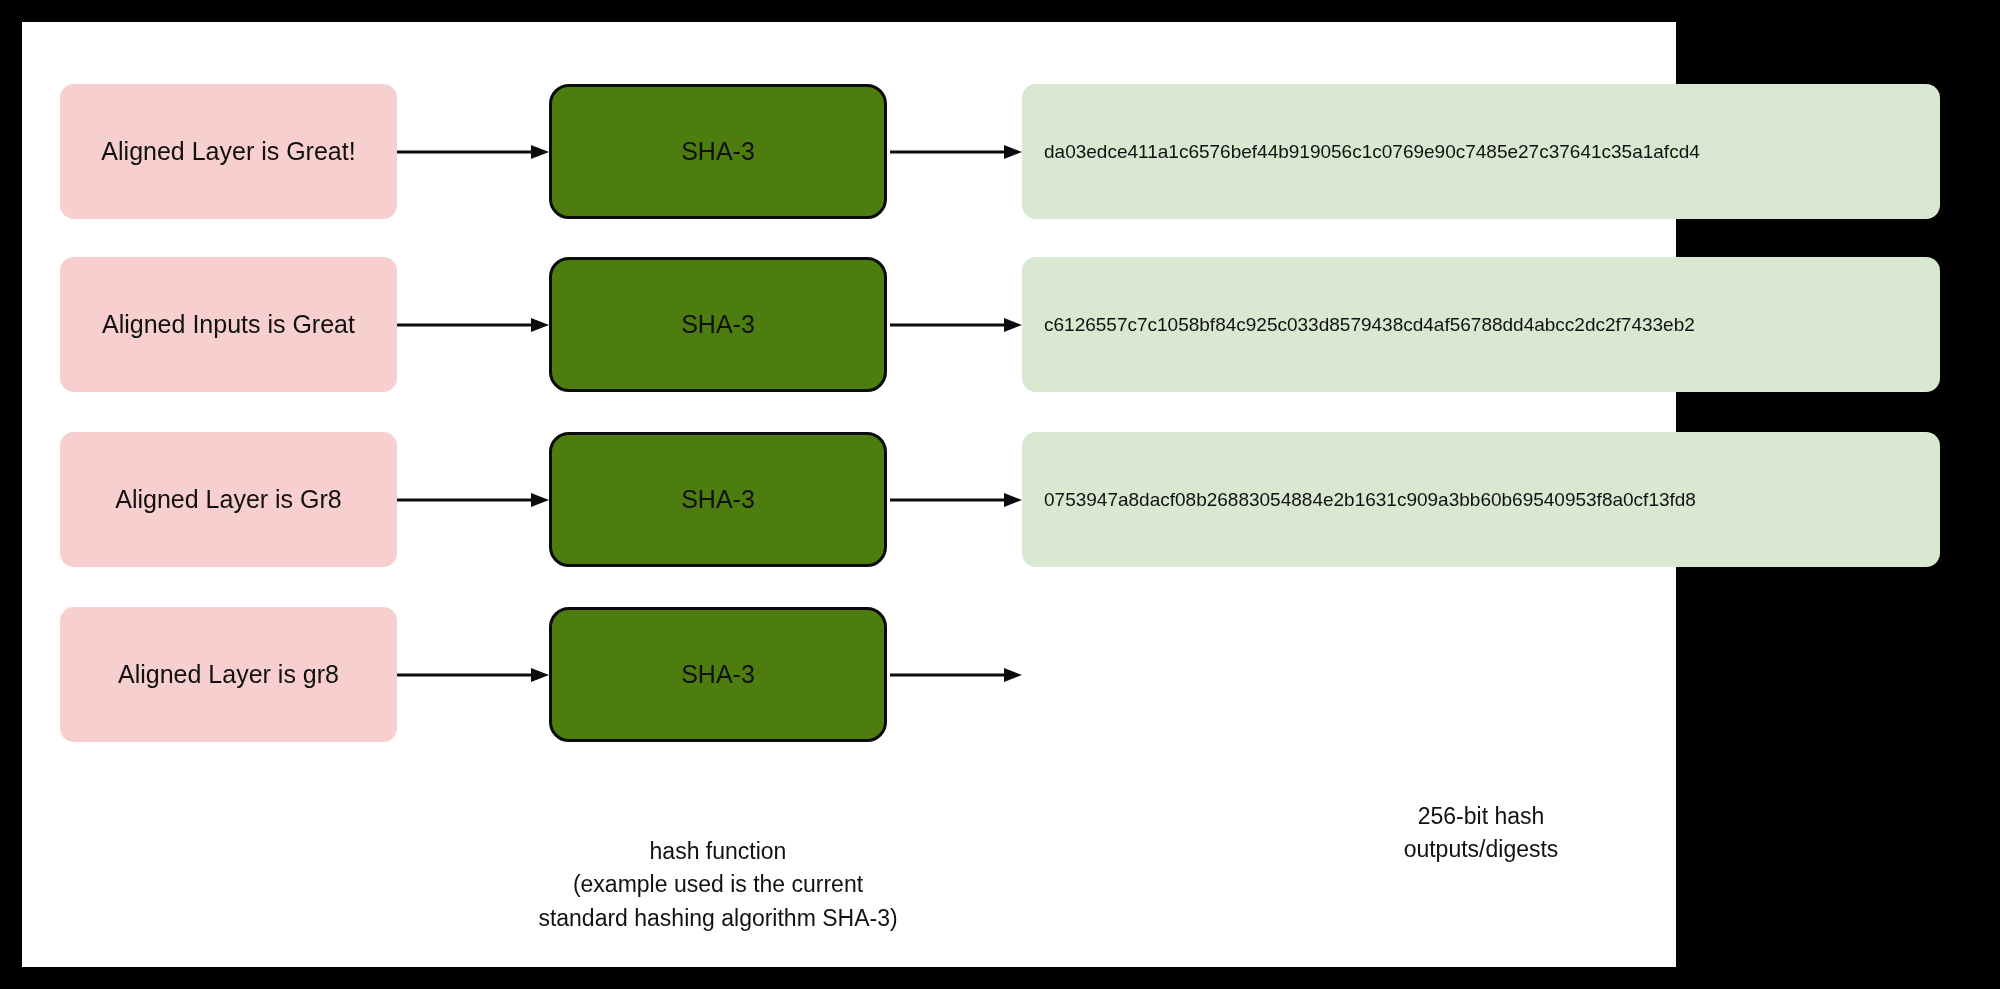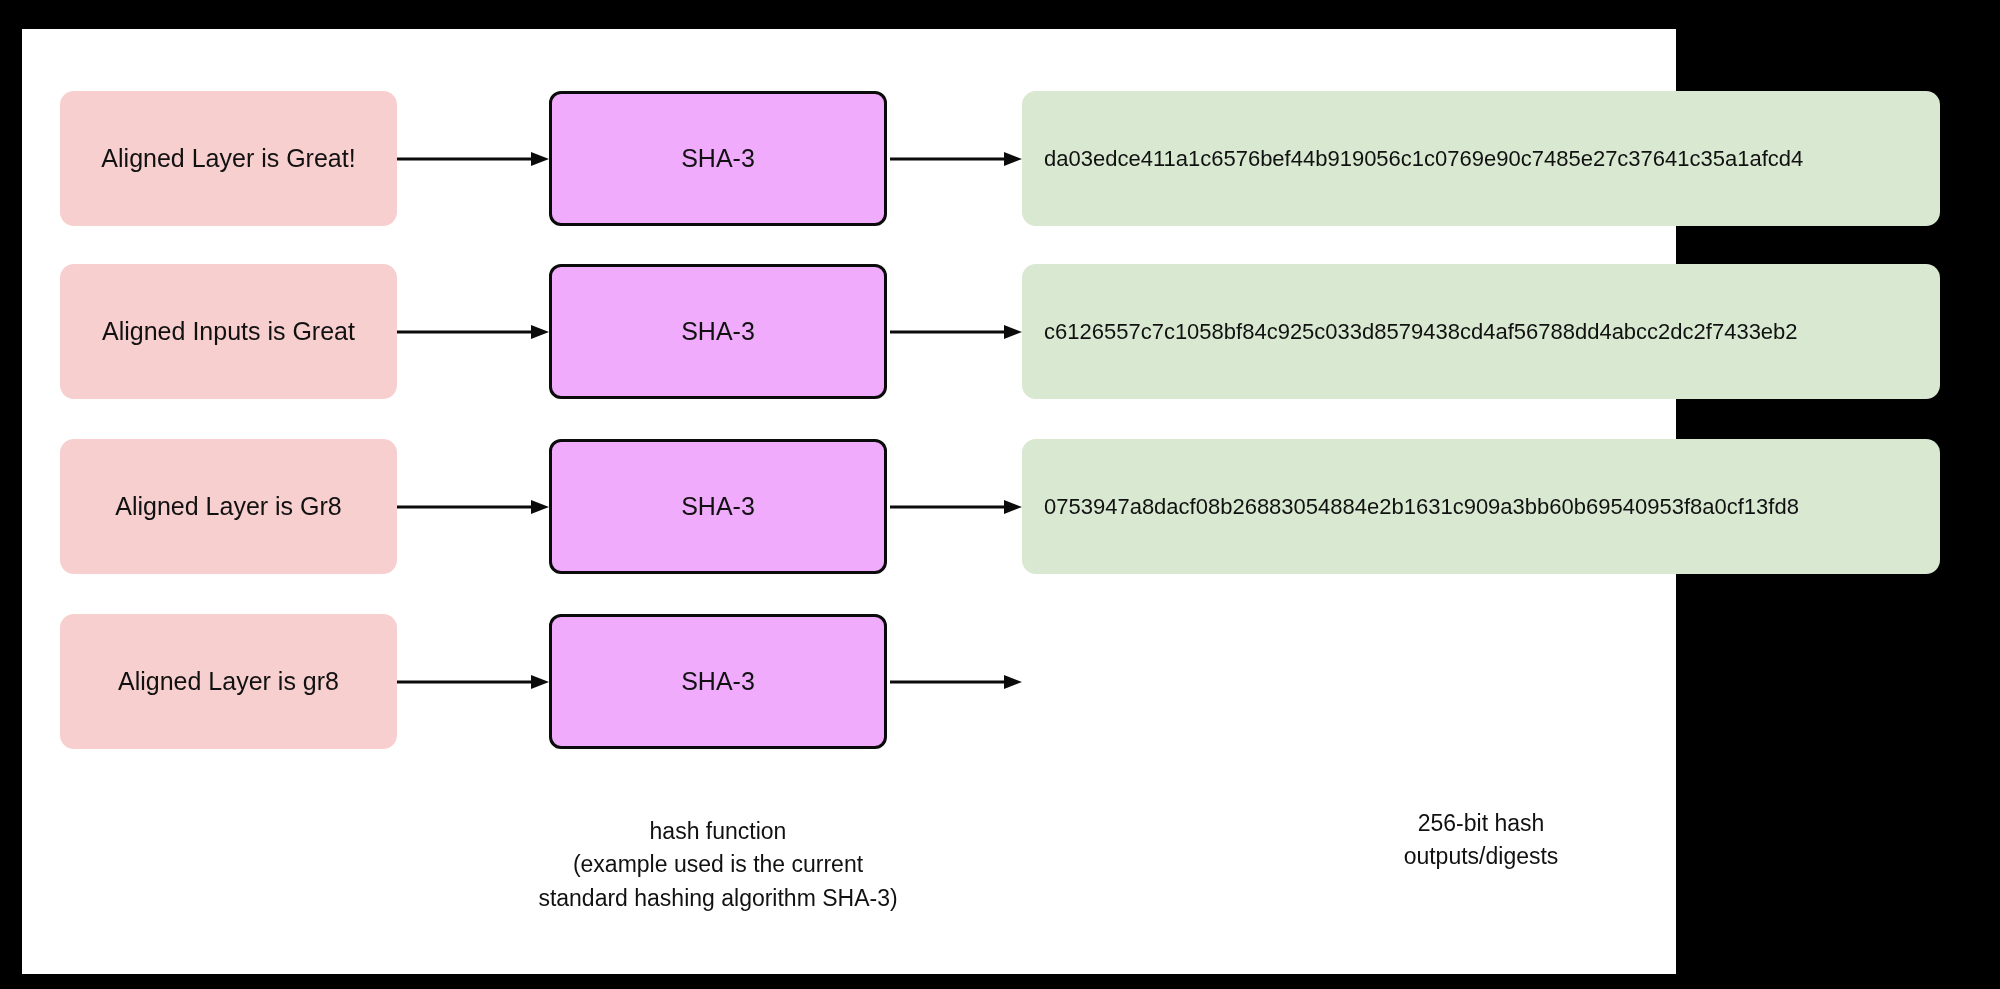--- a/index.html
+++ b/index.html
@@ -11,21 +11,20 @@
     overflow: hidden;
   }
 
   #canvas {
     position: absolute;
     left: 22px;
     top: 22px;
     width: 1654px;
     height: 945px;
     background: #ffffff;
-    margin-top: 7px;
   }
 
   .diagram {
     position: absolute;
     left: 0; top: 0;
     width: 1954px;
     height: 945px;
   }
 
   
@@ -59,23 +58,23 @@
     padding: 6px 14px;
   }
 
   
   .node-hash {
     position: absolute;
     left: 527px;
     top: 0;
     width: 338px;
     height: 135px;
-    background: #f0abfc;
+    background: #4d7c0f;
     border: 3px solid #0b0b0b;
-    border-radius: 12px;
+    border-radius: 20px;
     display: flex;
     align-items: center;
     justify-content: center;
     text-align: center;
     color: #111111;
     font-size: 25px;
   }
 
   
   .node-output {
@@ -83,21 +82,21 @@
     left: 1000px;
     top: 0;
     width: 918px;
     height: 135px;
     background: #d8e8d1;
     border-radius: 14px;
     display: flex;
     align-items: center;
     justify-content: flex-start;
     color: #111111;
-    font-size: 22px;
+    font-size: 19px;
     padding: 0 22px;
     white-space: nowrap;
     overflow: hidden;
   }
 
   
   .arrow {
     position: absolute;
     top: 60px;
     height: 16px;
@@ -109,21 +108,21 @@
   
   .caption {
     position: absolute;
     text-align: center;
     color: #111111;
     font-size: 23px;
     line-height: 1.45;
     white-space: pre-line;
   }
   .caption-inputs  { left: 38px;  top: 778px; width: 337px; }
-  .caption-hash    { left: 420px; top: 786px; width: 552px; }
+  .caption-hash    { left: 420px; top: 813px; width: 552px; }
   .caption-outputs { left: 1000px; top: 778px; width: 918px; }
 </style>
 </head>
 <body>
 
 <div id="canvas">
   <div class="diagram">
 
     <div class="row row-0">
       <div class="node-input">Aligned Layer is Great!</div>

